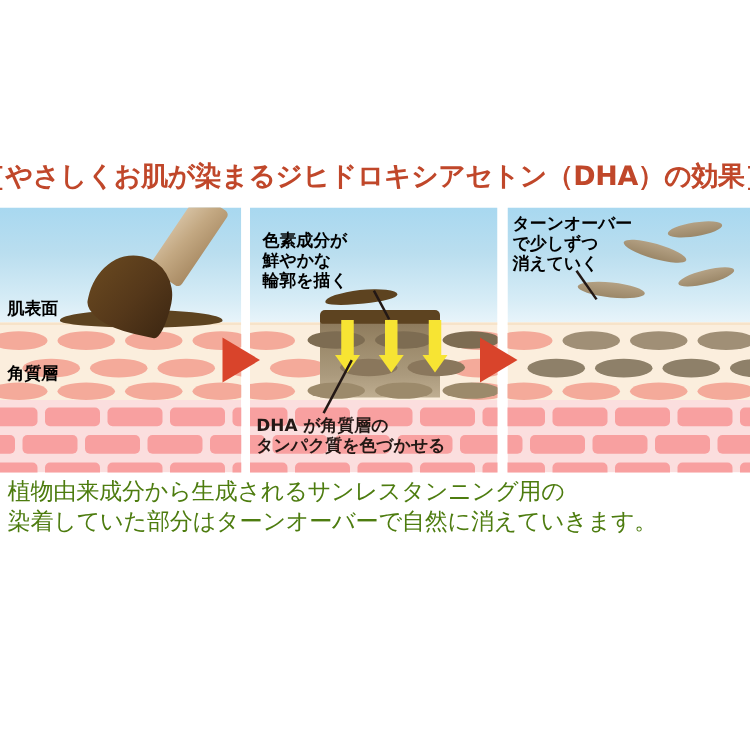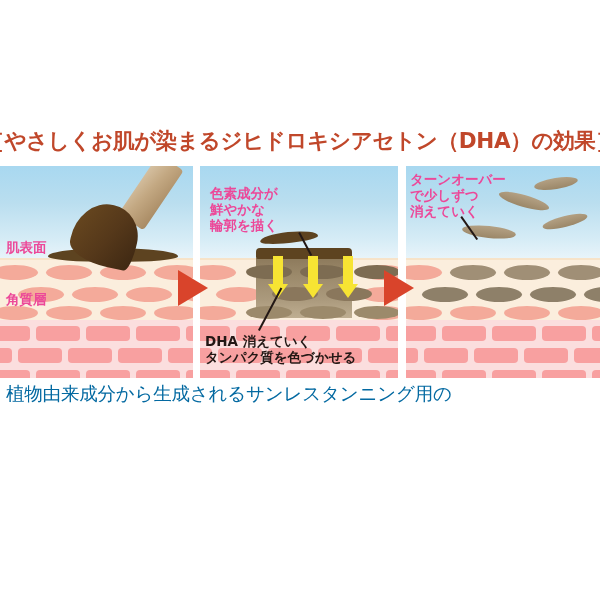--- a/index.html
+++ b/index.html
@@ -140,39 +140,39 @@
     position:absolute;
     width:0;height:0;
     border-top:18px solid transparent;
     border-bottom:18px solid transparent;
     border-left:30px solid #d9442b;
   }
 
   
   .lbl{
     position:absolute;
-    color:#ec4899;
+    color:#000000;
     font-size:13.5px;
     font-weight:700;
     line-height:1.18;
     white-space:pre;
     font-family:"DejaVu Sans","Liberation Sans",sans-serif;
   }
   .lbl-skin{left:6px;top:240px;}
   .lbl-corneum{left:6px;top:292px;}
   .lbl-pigment{left:210px;top:186px;}
   .lbl-turnover{left:410px;top:172px;}
   .lbl-dha{left:205px;top:334px;color:#231815;}
 
   .leader{position:absolute;background:#231815;transform-origin:0 0;height:1.6px;}
 
   
   .para{
     position:absolute;left:6px;top:382px;width:594px;
-    color:#0369a1;
+    color:#4d7c0f;
     font-size:18.5px;
     line-height:23.5px;
     letter-spacing:-0.2px;
     font-family:"DejaVu Sans","Liberation Sans",sans-serif;
   }
   .para div{white-space:pre;}
 </style>
 </head>
 <body>
 
@@ -336,21 +336,22 @@
   <div class="lbl lbl-pigment">色素成分が
 鮮やかな
 輪郭を描く</div>
   <div class="leader" style="left:300px;top:232px;width:26px;transform:rotate(62deg);"></div>
 
   <div class="lbl lbl-turnover">ターンオーバー
 で少しずつ
 消えていく</div>
   <div class="leader" style="left:462px;top:216px;width:28px;transform:rotate(55deg);"></div>
 
-  <div class="lbl lbl-dha">DHA 消えていく
+  <div class="lbl lbl-dha">DHA が角質層の
 タンパク質を色づかせる</div>
   <div class="leader" style="left:258px;top:330px;width:48px;transform:rotate(-62deg);"></div>
 
   <div class="para">
     <div>植物由来成分から生成されるサンレスタンニング用の</div>
+    <div>染着していた部分はターンオーバーで自然に消えていきます。</div>
   </div>
 
 </div>
 
 </body></html>

